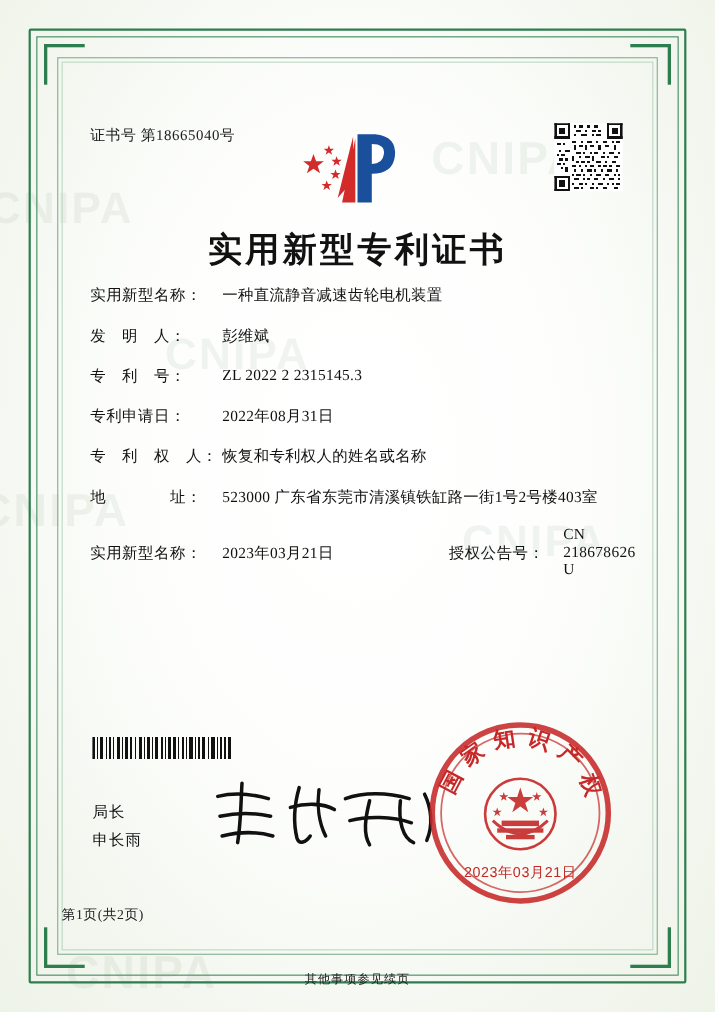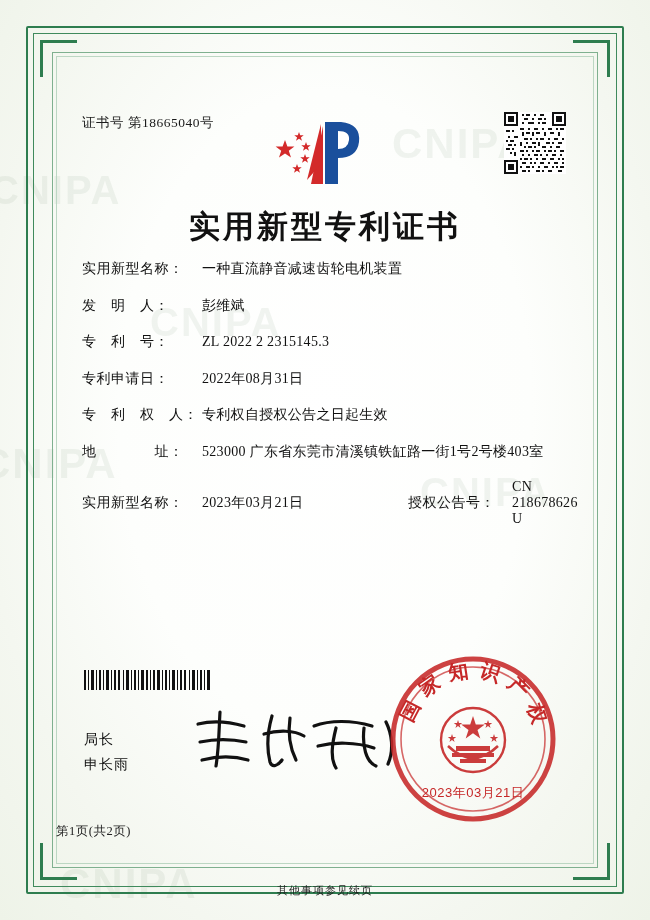--- a/index.html
+++ b/index.html
@@ -412,21 +412,21 @@
       <div class="field-row">
         <div class="field-label">专　利　号：</div>
         <div class="field-value">ZL 2022 2 2315145.3</div>
       </div>
       <div class="field-row">
         <div class="field-label">专利申请日：</div>
         <div class="field-value">2022年08月31日</div>
       </div>
       <div class="field-row">
         <div class="field-label">专　利　权　人：</div>
-        <div class="field-value">专利权自授权公告之日起生效</div>
+        <div class="field-value">恢复和专利权人的姓名或名称</div>
       </div>
       <div class="field-row">
         <div class="field-label">地　　　　址：</div>
         <div class="field-value">523000 广东省东莞市清溪镇铁缸路一街1号2号楼403室</div>
       </div>
       <div class="field-row double">
         <div class="field-label">实用新型名称：</div>
         <div class="field-value">2023年03月21日</div>
         <div class="second-label">授权公告号：</div>
         <div class="second-value">CN 218678626 U</div>

